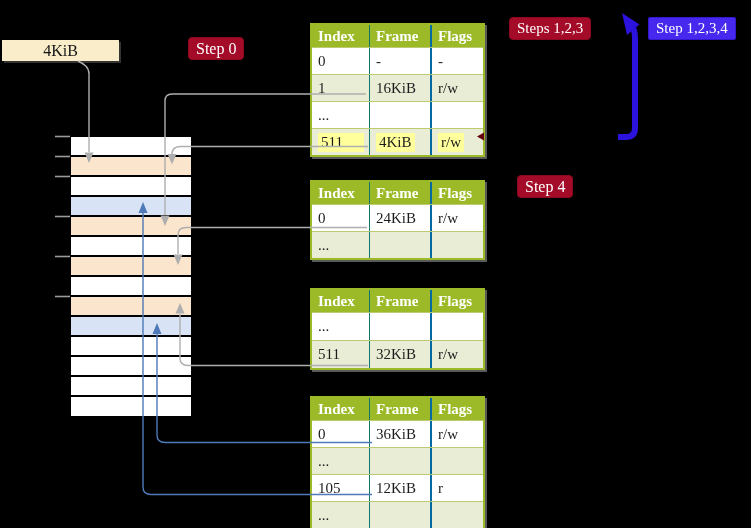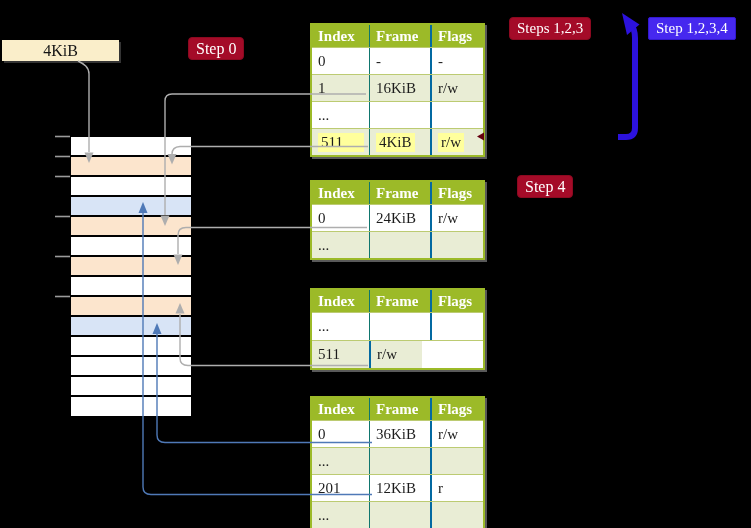--- a/index.html
+++ b/index.html
@@ -141,20 +141,21 @@
     <div class="cell c2">Frame</div>
     <div class="cell c3">Flags</div>
   </div>
   <div class="trow body">
     <div class="cell c1">...</div>
     <div class="cell c2"></div>
     <div class="cell c3"></div>
   </div>
   <div class="trow body shaded">
     <div class="cell c1">511</div>
+    <div class="cell c2">32KiB</div>
     <div class="cell c3">r/w</div>
   </div>
 </div>
 
 <div class="ptable t4" style="top:396px">
   <div class="trow thead">
     <div class="cell c1">Index</div>
     <div class="cell c2">Frame</div>
     <div class="cell c3">Flags</div>
   </div>
@@ -162,21 +163,21 @@
     <div class="cell c1">0</div>
     <div class="cell c2">36KiB</div>
     <div class="cell c3">r/w</div>
   </div>
   <div class="trow body shaded">
     <div class="cell c1">...</div>
     <div class="cell c2"></div>
     <div class="cell c3"></div>
   </div>
   <div class="trow body">
-    <div class="cell c1">201</div>
+    <div class="cell c1">105</div>
     <div class="cell c2">12KiB</div>
     <div class="cell c3">r</div>
   </div>
   <div class="trow body shaded">
     <div class="cell c1">...</div>
     <div class="cell c2"></div>
     <div class="cell c3"></div>
   </div>
 </div>
 

